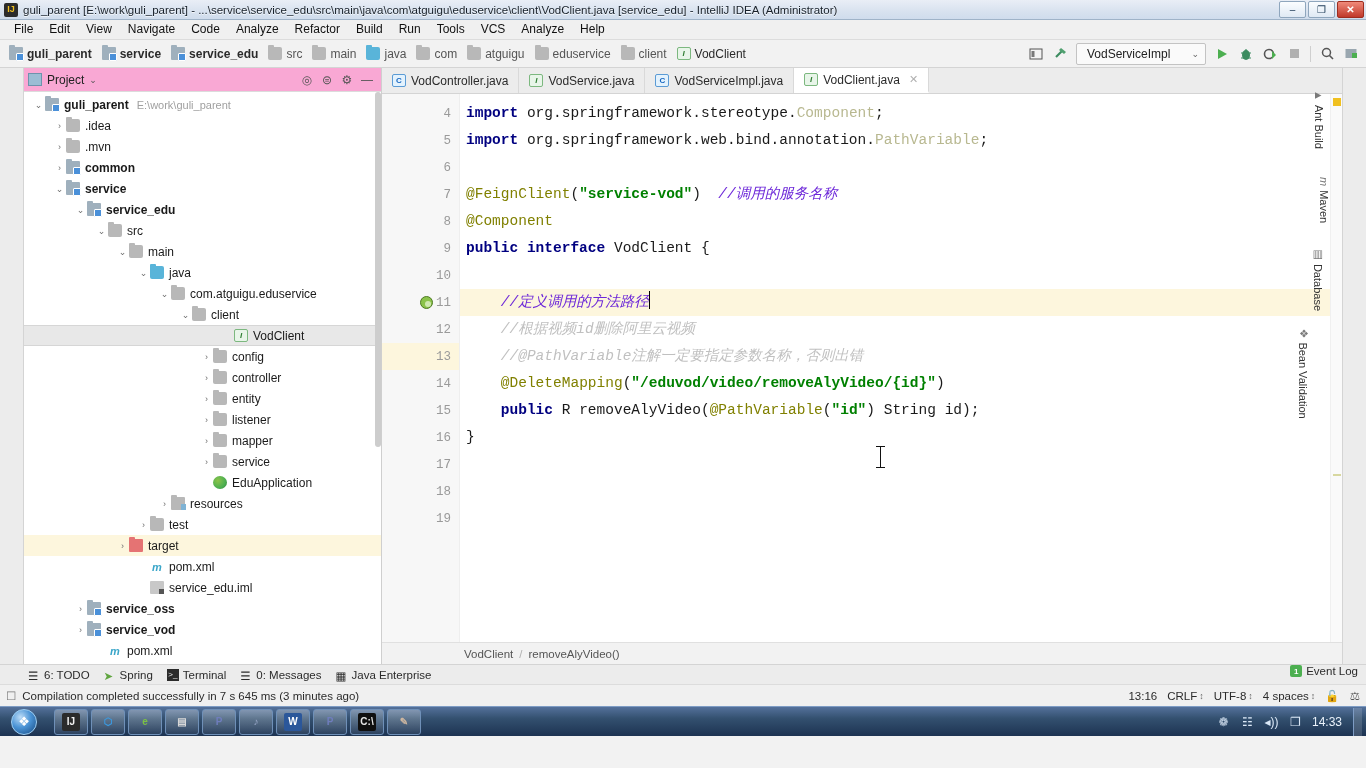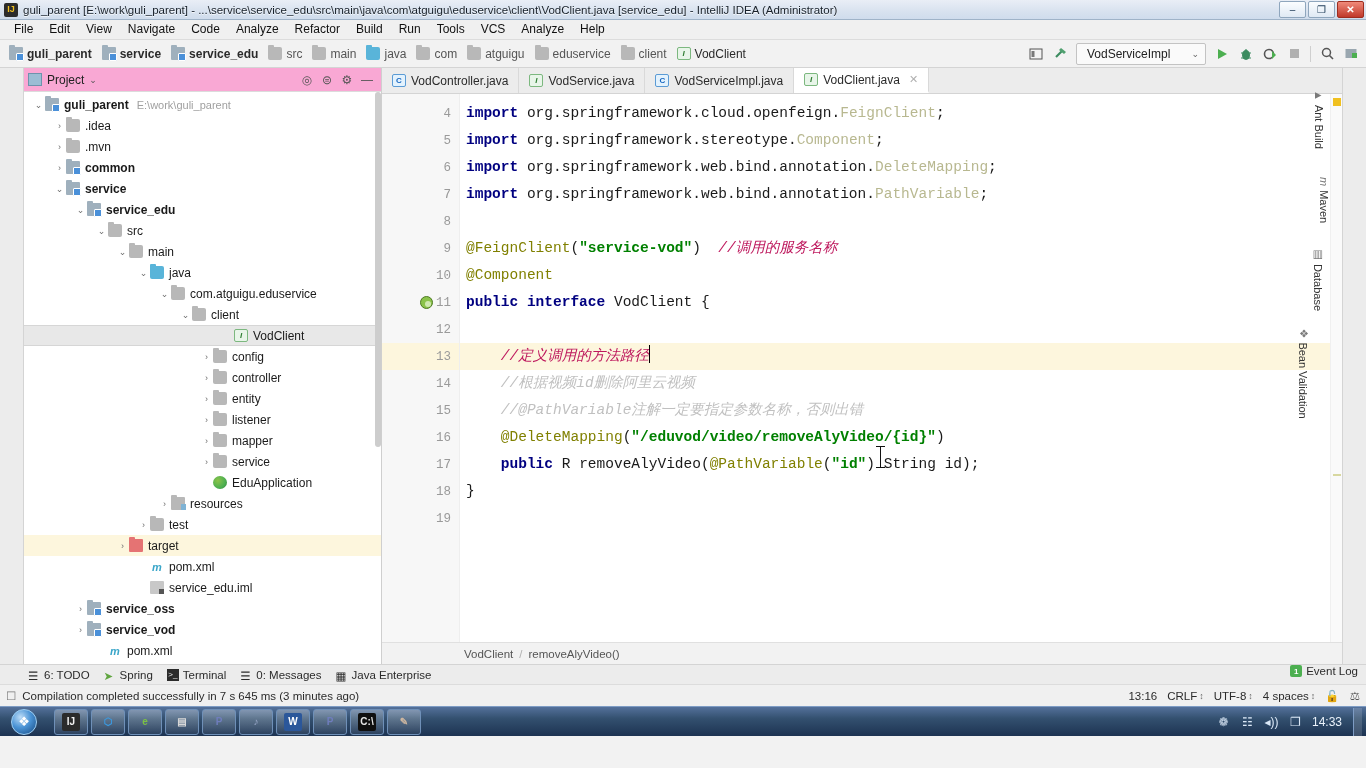--- a/index.html
+++ b/index.html
@@ -172,21 +172,21 @@
     flex:1; position:relative; padding-top:6px; overflow:hidden;
     font-family:"Liberation Mono", monospace; font-size:14.5px; line-height:27px;
   }
   .cline { height:27px; white-space:pre; padding-left:6px; position:relative;}
   .cline.cur { background:#fdf6dd; }
   .kw { color:#000080; font-weight:bold; }
   .pln { color:#1a1a1a; }
   .ann { color:#808000; }
   .cls-ref { color:#b8b890; }
   .str { color:#008000; font-weight:bold; }
-  .cmt { color:#be185d; font-style:italic;font-family:Liberation Mono, monospace; }
+  .cmt { color:#6d28d9; font-style:italic;font-family:Liberation Mono, monospace; }
   .cmt2 { color:#c0c0c0; font-style:italic; }
   .punc { color:#1a1a1a; }
   .caret-bar {
     display:inline-block; width:1.5px; height:18px; background:#000;
     vertical-align:-3px; margin-left:0px;
   }
   .mouse-caret {
     position:absolute; left:420px; top:352px; width:1px; height:22px; background:#111;
   }
   .mouse-caret:before,.mouse-caret:after{content:"";position:absolute;left:-4px;width:9px;height:1px;background:#111;}
@@ -619,23 +619,21 @@
             <div class="gline cur">13</div>
             <div class="gline">14</div>
             <div class="gline">15</div>
             <div class="gline">16</div>
             <div class="gline">17</div>
             <div class="gline">18</div>
             <div class="gline">19</div>
           </div>
         <div class="code" id="code">
           <div class="mouse-caret"></div>
-        <div class="cline"><span class="kw">import </span><span class="pln">org.springframework.cloud.openfeign.</span><span class="cls-ref">FeignClient</span><span class="punc">;</span></div>
             <div class="cline"><span class="kw">import </span><span class="pln">org.springframework.stereotype.</span><span class="cls-ref">Component</span><span class="punc">;</span></div>
-            <div class="cline"><span class="kw">import </span><span class="pln">org.springframework.web.bind.annotation.</span><span class="cls-ref">DeleteMapping</span><span class="punc">;</span></div>
             <div class="cline"><span class="kw">import </span><span class="pln">org.springframework.web.bind.annotation.</span><span class="cls-ref">PathVariable</span><span class="punc">;</span></div>
             <div class="cline"></div>
             <div class="cline"><span class="ann">@FeignClient</span><span class="punc">(</span><span class="str">"service-vod"</span><span class="punc">)  </span><span class="cmt">//调用的服务名称</span></div>
             <div class="cline"><span class="ann">@Component</span></div>
             <div class="cline"><span class="kw">public interface </span><span class="pln">VodClient </span><span class="punc">{</span></div>
             <div class="cline"></div>
             <div class="cline cur"><span class="cmt">    //定义调用的方法路径</span><span class="caret-bar"></span></div>
             <div class="cline"><span class="cmt2">    //根据视频id删除阿里云视频</span></div>
             <div class="cline"><span class="cmt2">    //@PathVariable注解一定要指定参数名称，否则出错</span></div>
             <div class="cline"><span class="pln">    </span><span class="ann">@DeleteMapping</span><span class="punc">(</span><span class="str">"/eduvod/video/removeAlyVideo/{id}"</span><span class="punc">)</span></div>

